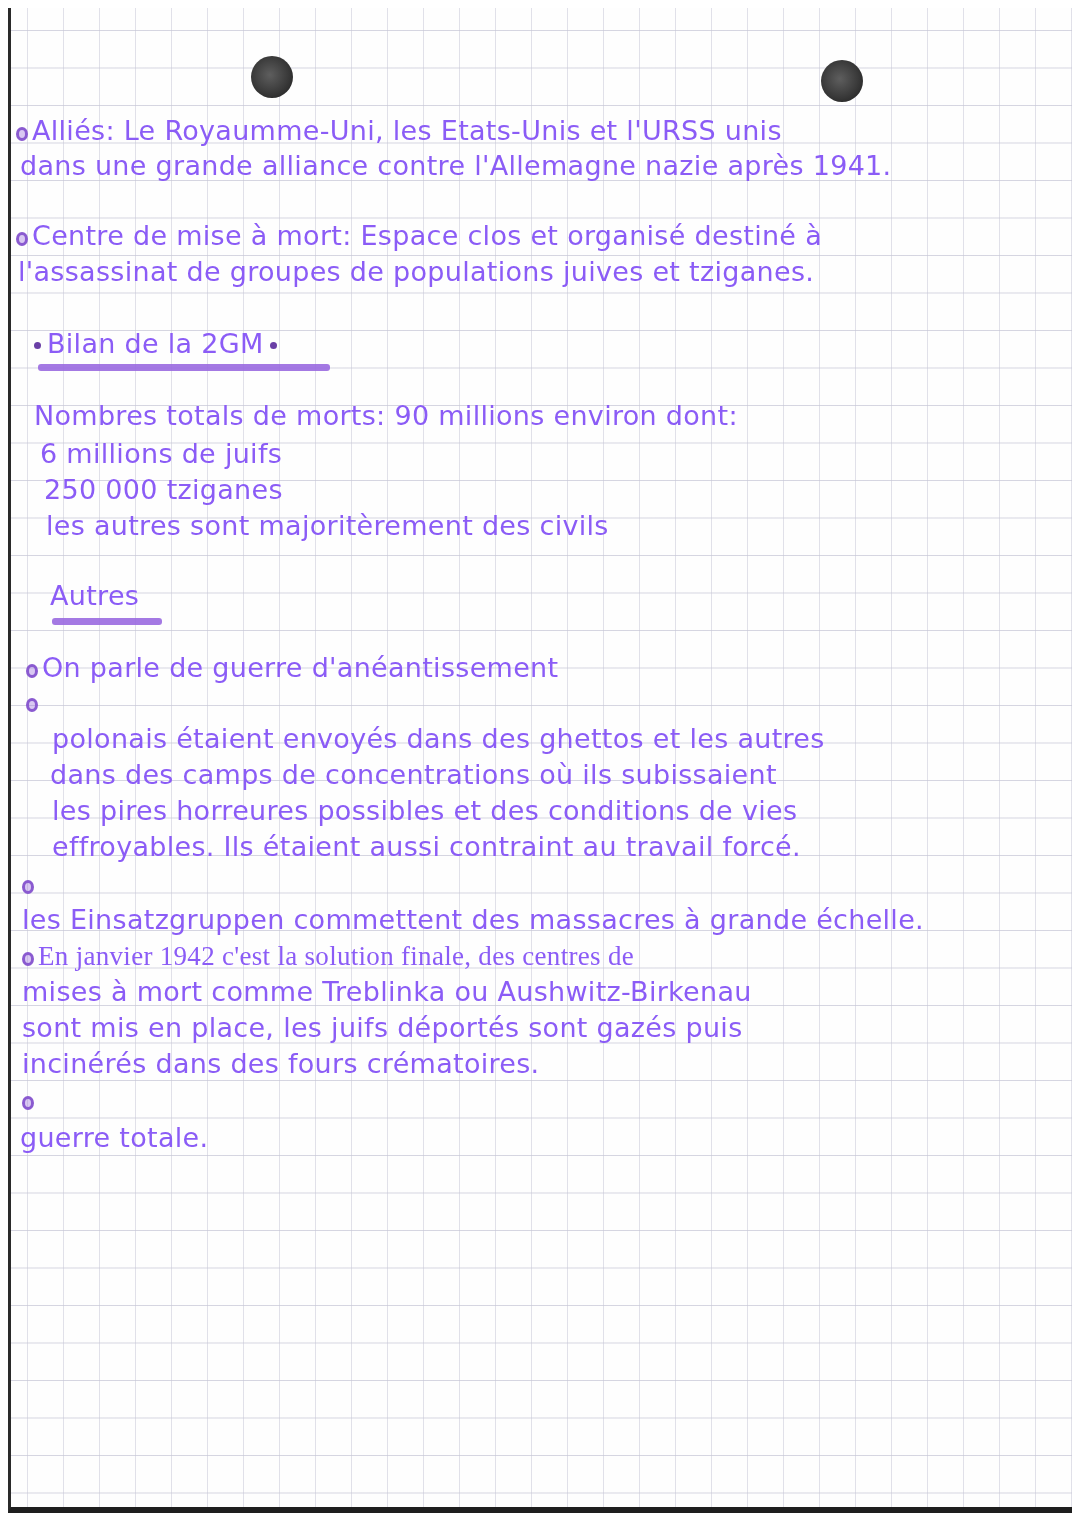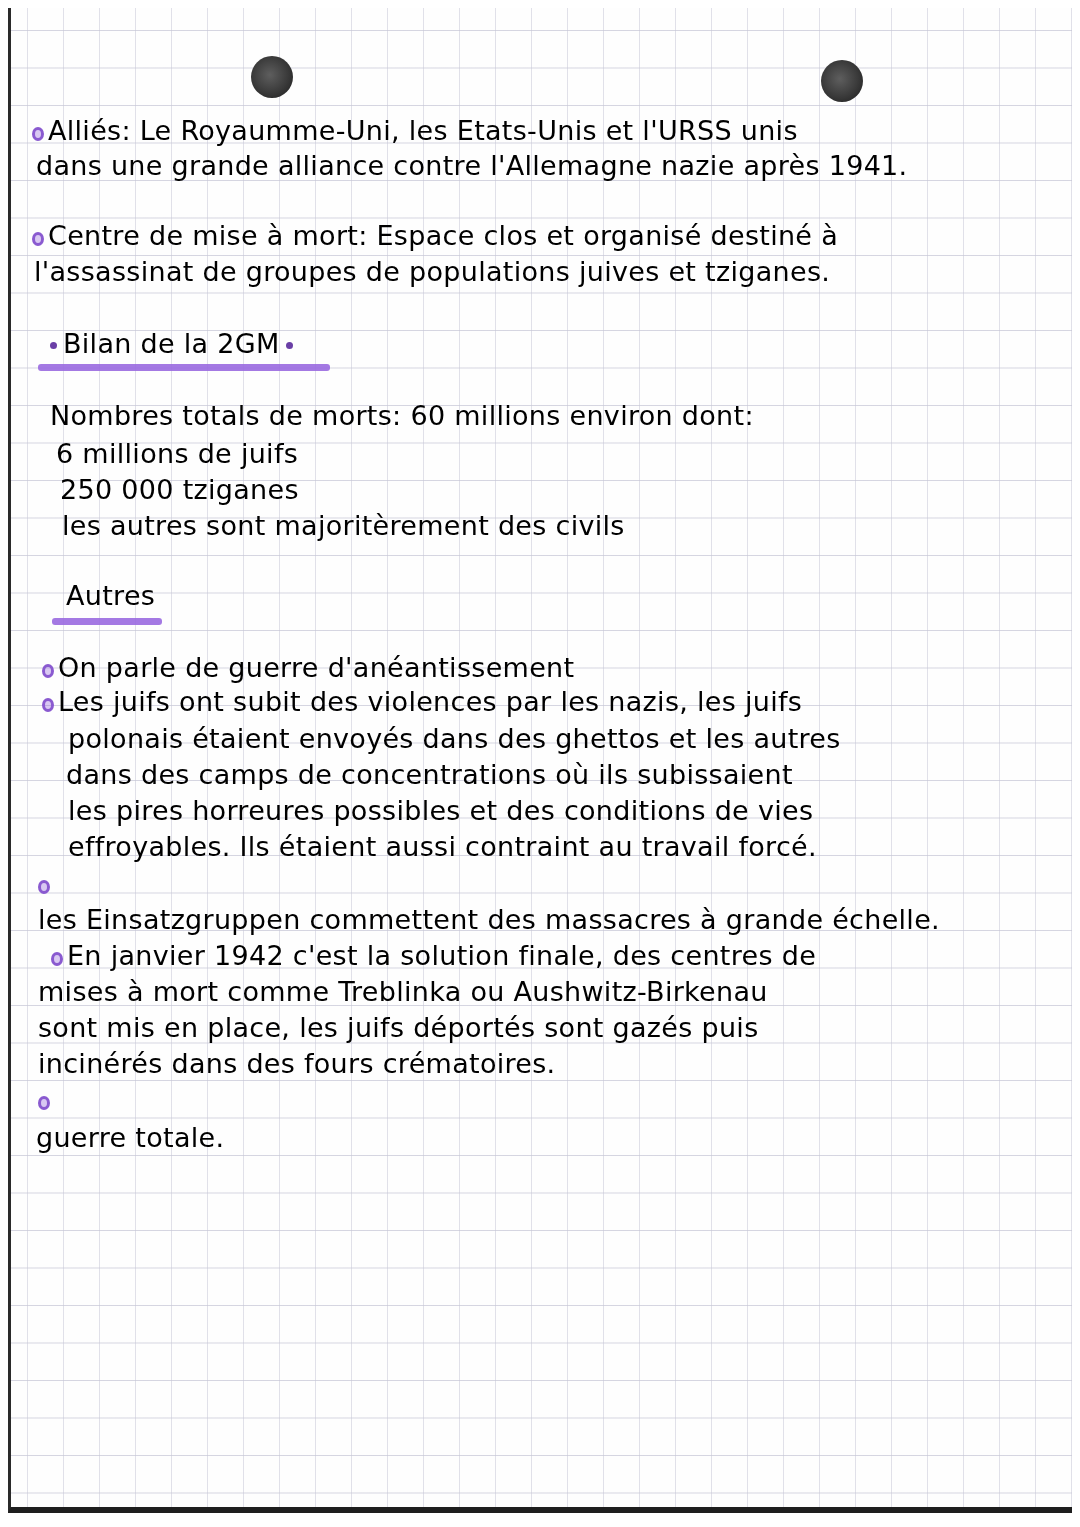--- a/index.html
+++ b/index.html
@@ -35,29 +35,28 @@
       width: 42px;
       height: 42px;
       border-radius: 50%;
       background: radial-gradient(circle at 45% 45%, #5e5e5e 0%, #3a3a3a 55%, #1a1a1a 100%);
     }
     .hole.left { left: 240px; top: 48px; }
     .hole.right { left: 810px; top: 52px; }
 
     .hw {
       position: absolute;
-      color: #000000;
+      color: #8b5cf6;
       font-family: "DejaVu Sans", sans-serif;
       font-size: 27px;
       line-height: 36px;
       letter-spacing: 0.3px;
       white-space: nowrap;
       font-weight: normal;
       transform-origin: left center;
-      margin-left: 16px;
     }
     .bullet {
       display: inline-block;
       width: 12px;
       height: 14px;
       border: 3px solid #8a5ad0;
       border-radius: 50%;
       margin-right: 4px;
       vertical-align: -1px;
       background: rgba(150,100,220,0.35);
@@ -96,46 +95,46 @@
 <div class="hw" style="left:16px; top:218px;">
   <span class="bullet"></span><span>Centre de mise à mort:</span> <span>Espace clos et organisé destiné à</span>
 </div>
 <div class="hw" style="left:18px; top:254px;">l'assassinat de groupes de populations juives et tziganes.</div>
 
 <div class="hw" style="left:28px; top:326px;text-align:center;">
   <span class="dot"></span><span>Bilan de la 2GM</span><span class="dot"></span>
 </div>
 <div class="underline" style="left:38px; top:364px; width:292px;"></div>
 
-<div class="hw" style="left:34px; top:398px;">Nombres totals de morts: 60 millions environ dont:</div>
+<div class="hw" style="left:34px; top:398px;">Nombres totals de morts: 90 millions environ dont:</div>
 <div class="hw" style="left:40px; top:436px;">6 millions de juifs</div>
 <div class="hw" style="left:44px; top:472px;">250 000 tziganes</div>
 <div class="hw" style="left:46px; top:508px;">les autres sont majoritèrement des civils</div>
 
 <div class="hw" style="left:50px; top:578px;">Autres</div>
 <div class="underline" style="left:52px; top:618px; width:110px;"></div>
 
 <div class="hw" style="left:26px; top:650px;">
   <span class="bullet"></span><span>On parle de guerre d'anéantissement</span>
 </div>
 
 <div class="hw" style="left:26px; top:684px;">
-  <span class="bullet"></span><span>Les juifs ont subit des violences par les nazis, les juifs</span>
+  <span class="bullet"></span>
 </div>
 <div class="hw" style="left:52px; top:721px;">polonais étaient envoyés dans des ghettos et les autres</div>
 <div class="hw" style="left:50px; top:757px;">dans des camps de concentrations où ils subissaient</div>
 <div class="hw" style="left:52px; top:793px;">les pires horreures possibles et des conditions de vies</div>
 <div class="hw" style="left:52px; top:829px;">effroyables. Ils étaient aussi contraint au travail forcé.</div>
 
 <div class="hw" style="left:22px; top:866px;">
   <span class="bullet"></span>
 </div>
 <div class="hw" style="left:22px; top:902px;">les Einsatzgruppen commettent des massacres à grande échelle.</div>
 
-<div class="hw" style="left:35px; top:938px;">
+<div class="hw" style="left:22px; top:938px;font-family:Liberation Serif, serif;">
   <span class="bullet"></span><span>En janvier 1942 c'est la solution finale, des centres de</span>
 </div>
 <div class="hw" style="left:22px; top:974px;">mises à mort comme Treblinka ou Aushwitz-Birkenau</div>
 <div class="hw" style="left:22px; top:1010px;">sont mis en place, les juifs déportés sont gazés puis</div>
 <div class="hw" style="left:22px; top:1046px;">incinérés dans des fours crématoires.</div>
 
 <div class="hw" style="left:22px; top:1082px;">
   <span class="bullet"></span>
 </div>
 <div class="hw" style="left:20px; top:1120px;">guerre totale.</div>

